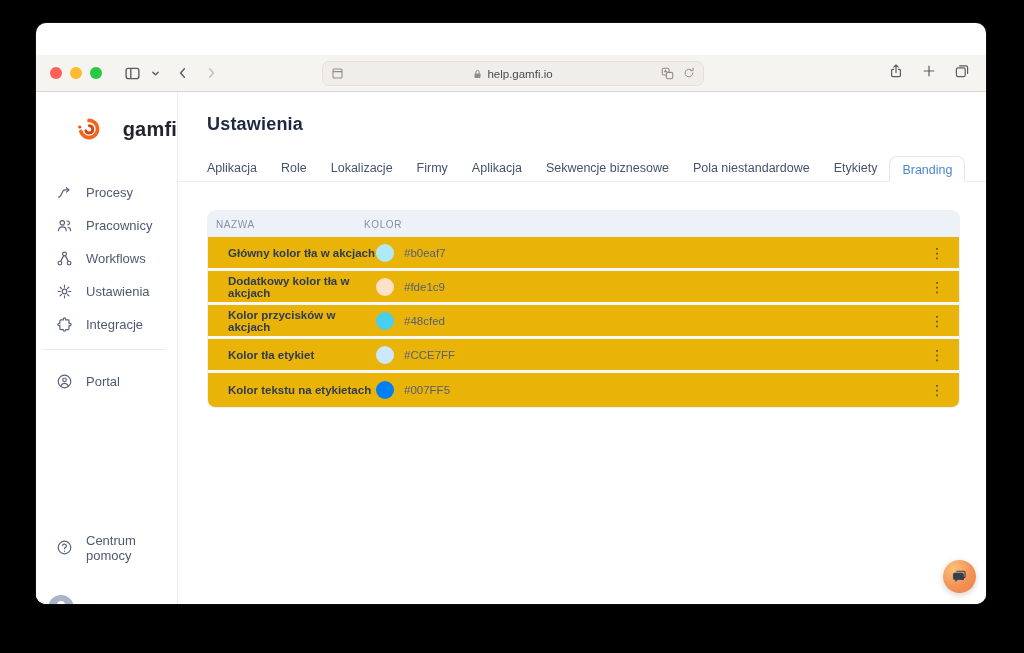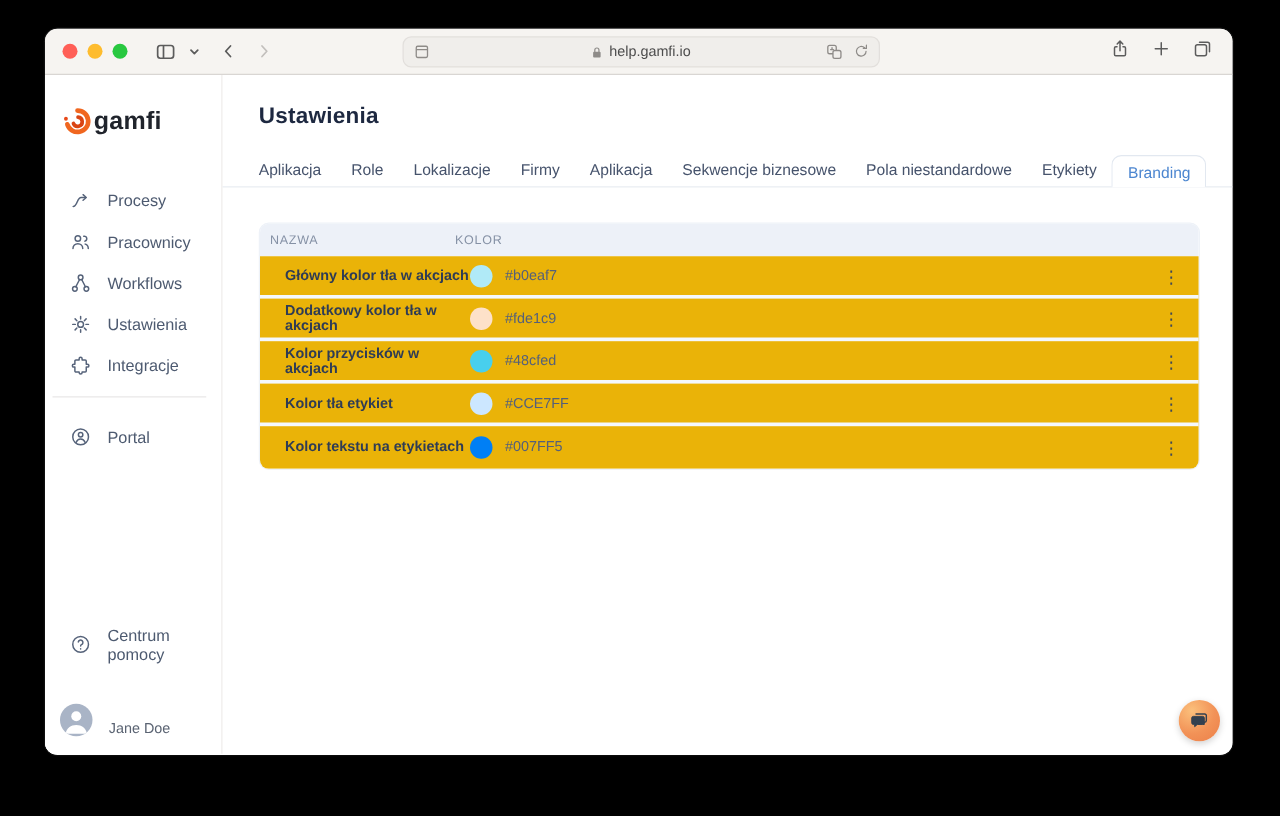--- a/index.html
+++ b/index.html
@@ -4,42 +4,42 @@
 <style>
   * { margin:0; padding:0; box-sizing:border-box; }
   html,body { width:1024px; height:653px; background:#000; font-family:"Liberation Sans", sans-serif; overflow:hidden; }
 
   .window{ position:absolute; left:36px; top:23px; width:950px; height:581px;
     background:#fff; border-radius:10px; overflow:hidden;
     box-shadow:0 18px 50px rgba(0,0,0,.6), 0 0 0 1px rgba(255,255,255,.08); }
 
   
   .toolbar{ height:37px; background:#f6f4f1; border-bottom:1px solid #d9d6d3;
-    display:flex; align-items:center; position:relative; }
+    display:flex; align-items:center; position:relative;margin-top:32px; }
   .traffic{ display:flex; gap:8px; margin-left:14px; }
   .light{ width:12px; height:12px; border-radius:50%; }
   .tb-icons{ display:flex; align-items:center; gap:10px; margin-left:22px; color:#5c5c5c; }
   .tb-btn{ display:flex; align-items:center; justify-content:center; }
   .tb-btn svg{ stroke:#5c5c5c; fill:none; stroke-width:1.6; stroke-linecap:round; stroke-linejoin:round; }
   .tb-btn.disabled svg{ stroke:#c2bfbc; }
   .urlbar{ position:absolute; left:286px; top:6px; width:382px; height:25px;
     background:#f0eeeb; border:1px solid #e2dfdc; border-radius:7px;
     display:flex; align-items:center; justify-content:center; }
   .urlbar .side-l{ position:absolute; left:7px; top:4px; }
   .urlbar .side-r{ position:absolute; right:7px; top:4px; display:flex; gap:7px; }
   .urlbar svg{ stroke:#8e8b88; fill:none; stroke-width:1.4; stroke-linecap:round; }
   .url-text{ font-size:11.5px; color:#4c4c4c; display:flex; align-items:center; gap:5px; }
   .tb-right{ position:absolute; right:16px; display:flex; gap:17px; }
   .tb-right svg{ stroke:#5c5c5c; fill:none; stroke-width:1.5; stroke-linecap:round; stroke-linejoin:round; }
 
   
   .app{ display:flex; height:543px; background:#fff; }
 
   .sidebar{ width:142px; border-right:1px solid #efedec; display:flex; flex-direction:column; background:#fff; }
-  .logo{ display:flex; align-items:center; gap:0; margin:24px 0 0 13px; }
+  .logo{ display:flex; align-items:center; gap:21px; margin:24px 0 0 13px;justify-content:flex-end; }
   .logo-text{ font-size:20px; font-weight:700; color:#20242c; letter-spacing:.2px; }
   .nav{ margin-top:34px; }
   .nav-item{ height:33px; display:flex; align-items:center; padding-left:20px; gap:13px; cursor:pointer; }
   .nav-item svg{ width:17px; height:17px; stroke:#56637a; fill:none; stroke-width:1.4; stroke-linecap:round; stroke-linejoin:round; flex:none; }
   .nav-label{ font-size:13px; color:#4d5a70; }
   .side-divider{ height:1px; background:#e9e8e7; margin:8px 12px 15px 6px; }
   .help-item{ margin-top:auto; }
   .user-row{ display:flex; align-items:flex-end; gap:13px; margin:31px 0 14px 12px; }
   .avatar{ width:26px; height:26px; border-radius:50%; background:#a9b4c6; display:flex; align-items:flex-end; justify-content:center; overflow:hidden; }
   .user-name{ font-size:11.5px; color:#5a6372; }

